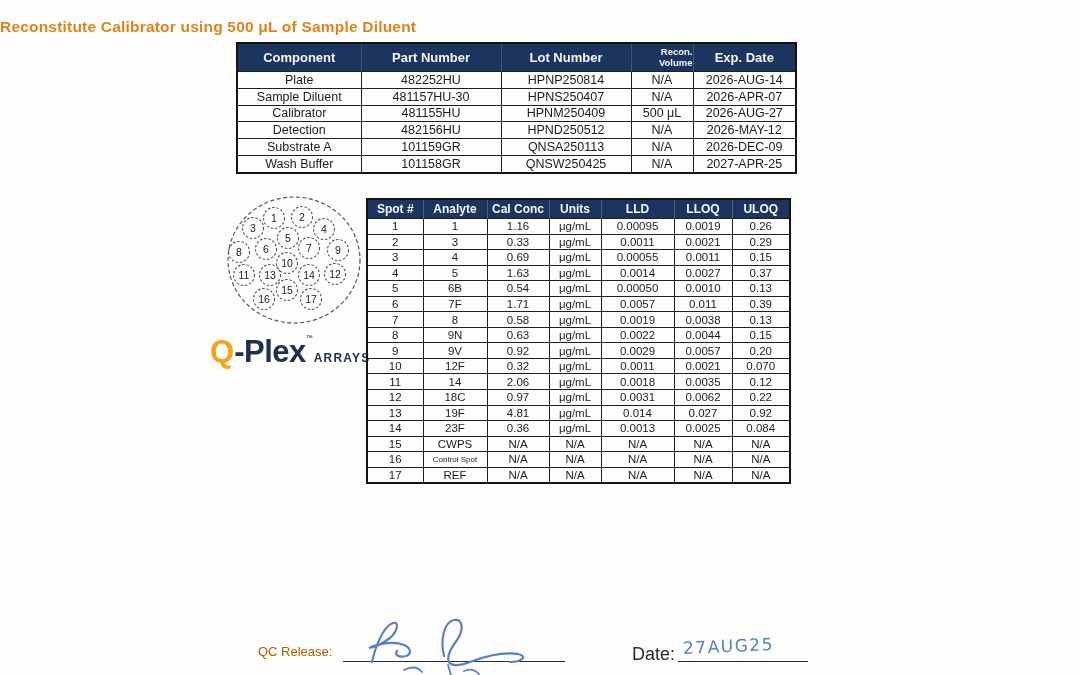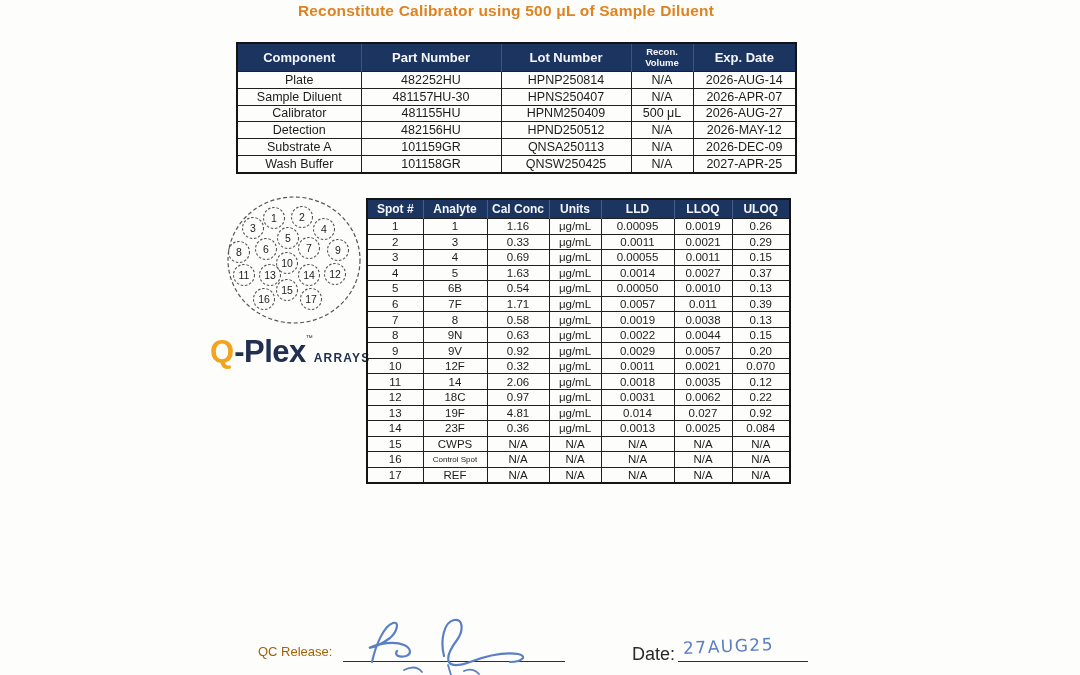--- a/index.html
+++ b/index.html
@@ -4,39 +4,39 @@
 <style>
   html,body{margin:0;padding:0;background:#e8e8e8;}
   .page{
     position:relative;width:1080px;height:675px;margin:0 auto;
     background:#fdfdfc;overflow:hidden;
     font-family:"Liberation Sans","DejaVu Sans",sans-serif;
     color:#1c1c1c;
   }
   
   .doc-title{
-    position:absolute;left:0;top:2px;width:1012px;text-align:center;
+    position:absolute;left:0;top:18px;width:1012px;
     font-size:15.5px;font-weight:bold;color:var(--title-orange);
     letter-spacing:.2px;
   }
   
   table{border-collapse:collapse;table-layout:fixed;}
   th,td{overflow:hidden;white-space:nowrap;text-align:center;padding:0;}
   
   .components-table{
     position:absolute;left:236px;top:42px;width:559px;
     border:2px solid #141414;
     padding-left:32px;
   }
   .components-table th{
     background:var(--header-navy);color:#f4f6fa;font-weight:bold;
     font-size:13px;height:27px;border-left:1px solid #3a5580;
   }
   .components-table th:first-child{border-left:none;}
-  .components-table th:nth-child(4){font-size:9.5px;line-height:1.15;white-space:normal;}
+  .components-table th:nth-child(4){font-size:9.5px;line-height:1.15;white-space:normal;text-align:right;}
   .components-table td{
     font-size:12.5px;height:15.8px;border:1px solid #1f1f1f;margin-left:48px;
   }
   .components-table col:nth-child(1){width:124px;}
   .components-table col:nth-child(2){width:140px;}
   .components-table col:nth-child(3){width:130px;}
   .components-table col:nth-child(4){width:62px;}
   .components-table col:nth-child(5){width:103px;}
   
   .analyte-table{

